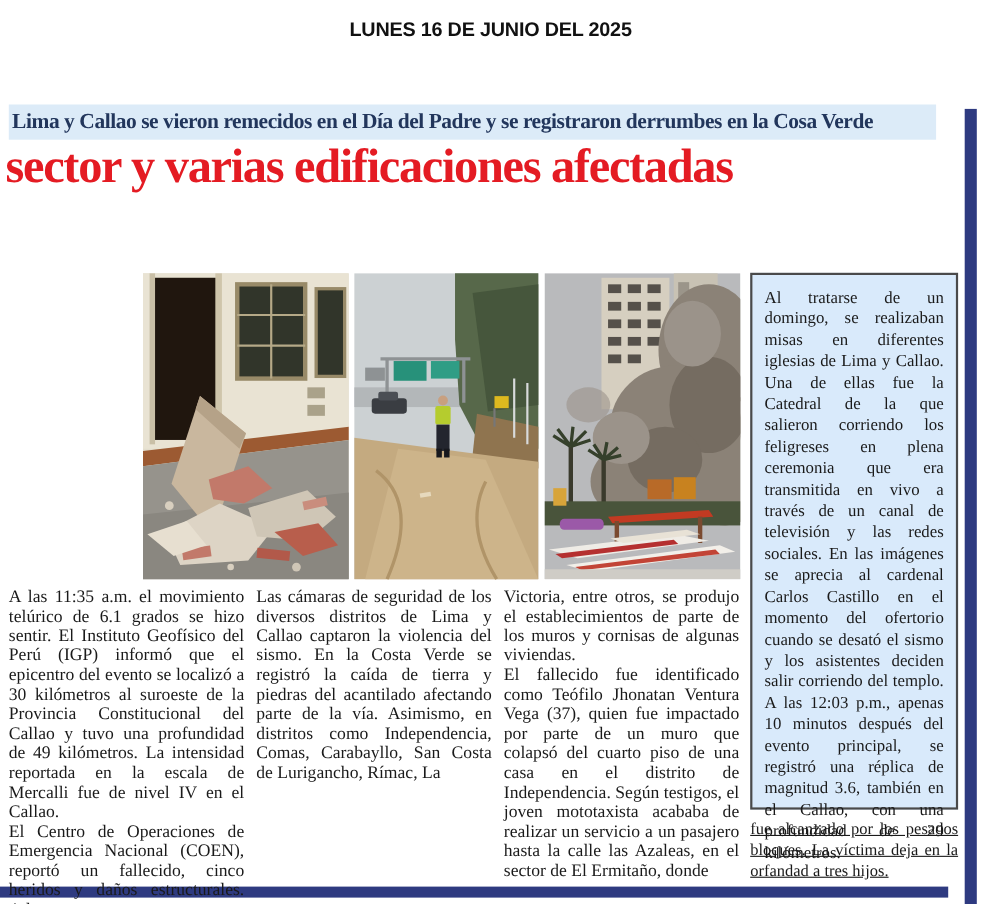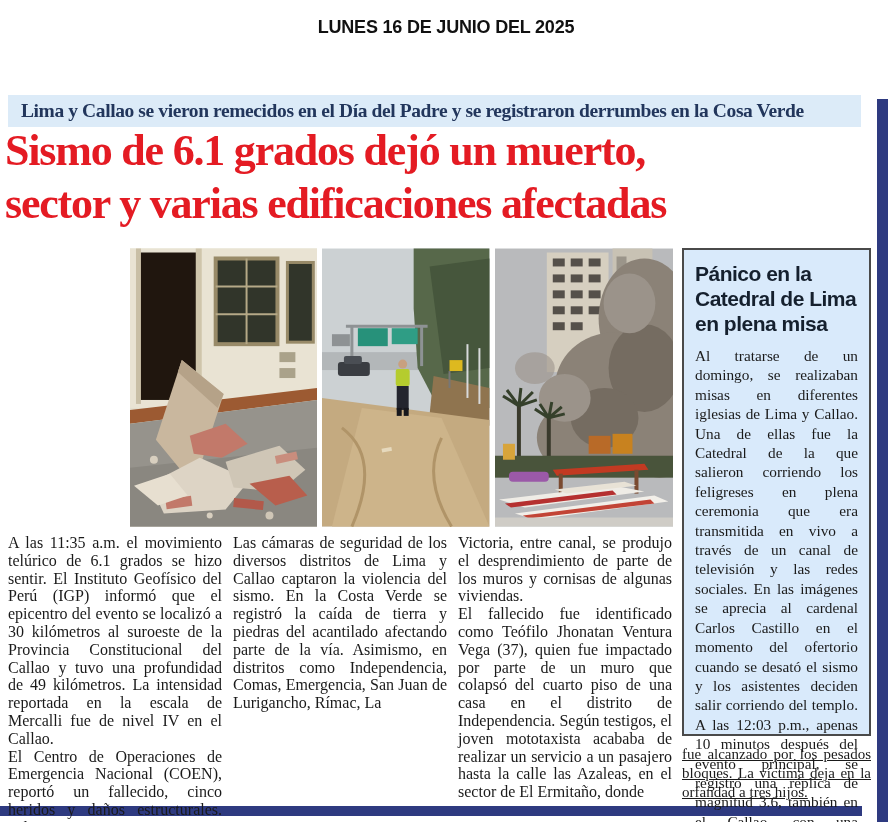--- a/index.html
+++ b/index.html
@@ -7,21 +7,21 @@
         font-family:"Liberation Serif",serif;color:#1a1a1a;}
 
   
   .masthead{position:absolute;top:16px;left:0;width:892px;text-align:center;
             font-family:"Liberation Sans",sans-serif;font-weight:700;
             font-size:18px;line-height:23px;color:#111;letter-spacing:-0.2px;}
 
   
   .kicker{position:absolute;left:8px;top:95px;width:840px;height:32px;
           background:#dcebf8;color:#22365c;font-weight:700;
-          font-size:19.5px;line-height:32px;padding-left:13px;letter-spacing:-0.4px;
+          font-size:19.5px;line-height:32px;padding-left:3px;letter-spacing:-0.4px;
           white-space:nowrap;overflow:hidden;}
 
   
   .headline{position:absolute;left:5px;top:124px;width:872px;
             color:#e41b23;font-weight:700;font-size:44px;line-height:53px;
             letter-spacing:-1.2px;}
   .headline span{display:block;}
 
   
   .rule-right{position:absolute;left:877px;top:99px;width:11px;height:723px;background:#2e3a80;}
@@ -60,21 +60,20 @@
 
 <div class="page">
 
   <div class="masthead">
     <div>LUNES 16 DE JUNIO DEL 2025</div>
   </div>
 
   <div class="kicker">Lima y Callao se vieron remecidos en el Día del Padre y se registraron derrumbes en la Cosa Verde</div>
 
   <div class="headline">
-    <span>Sismo de 6.1 grados dejó un muerto,</span>
     <span>sector y varias edificaciones afectadas</span>
   </div>
 
   <div class="rule-right"></div>
   <div class="rule-bottom"></div>
 
 
   <div class="photos">
 
     <svg width="188" height="279" viewBox="0 0 188 279">
@@ -205,28 +204,27 @@
       </g>
     </svg>
   </div>
 
   <div class="col col-1">
     <p>A las 11:35 a.m. el movimiento telúrico de 6.1 grados se hizo sentir. El Instituto Geofísico del Perú (IGP) informó que el epicentro del evento se localizó a 30 kilómetros al suroeste de la Provincia Constitucional del Callao y tuvo una profundidad de 49 kilómetros. La intensidad reportada en la escala de Mercalli fue de nivel IV en el Callao.</p>
     <p>El Centro de Operaciones de Emergencia Nacional (COEN), reportó un fallecido, cinco heridos y daños estructurales. Ade-</p>
   </div>
 
   <div class="col col-2">
-    <p>Las cámaras de seguridad de los diversos distritos de Lima y Callao captaron la violencia del sismo. En la Costa Verde se registró la caída de tierra y piedras del acantilado afectando parte de la vía. Asimismo, en distritos como Independencia, Comas, Emergencia, San Juan de Lurigancho, Rímac, La</p>
+    <p>Las cámaras de seguridad de los diversos distritos de Lima y Callao captaron la violencia del sismo. En la Costa Verde se registró la caída de tierra y piedras del acantilado afectando parte de la vía. Asimismo, en distritos como Independencia, Comas, Carabayllo, San Costa de Lurigancho, Rímac, La</p>
   </div>
 
   <div class="col col-3">
-    <p>Victoria, entre canal, se produjo el desprendimiento de parte de los muros y cornisas de algunas viviendas.</p>
+    <p>Victoria, entre otros, se produjo el establecimientos de parte de los muros y cornisas de algunas viviendas.</p>
     <p>El fallecido fue identificado como Teófilo Jhonatan Ventura Vega (37), quien fue impactado por parte de un muro que colapsó del cuarto piso de una casa en el distrito de Independencia. Según testigos, el joven mototaxista acababa de realizar un servicio a un pasajero hasta la calle las Azaleas, en el sector de El Ermitaño, donde</p>
   </div>
 
   <div class="sidebar-box">
-    <h2 class="sidebar-title">Pánico en la Catedral de Lima en plena misa</h2>
     <p class="sidebar-body">Al tratarse de un domingo, se realizaban misas en diferentes iglesias de Lima y Callao. Una de ellas fue la Catedral de la que salieron corriendo los feligreses en plena ceremonia que era transmitida en vivo a través de un canal de televisión y las redes sociales. En las imágenes se aprecia al cardenal Carlos Castillo en el momento del ofertorio cuando se desató el sismo y los asistentes deciden salir corriendo del templo. A las 12:03 p.m., apenas 10 minutos después del evento principal, se registró una réplica de magnitud 3.6, también en el Callao, con una profundidad de 29 kilómetros.</p>
   </div>
 
   <div class="sidebar-cont">fue alcanzado por los pesados bloques. La víctima deja en la orfandad a tres hijos.</div>
 
 </div>
 
 </body></html>

